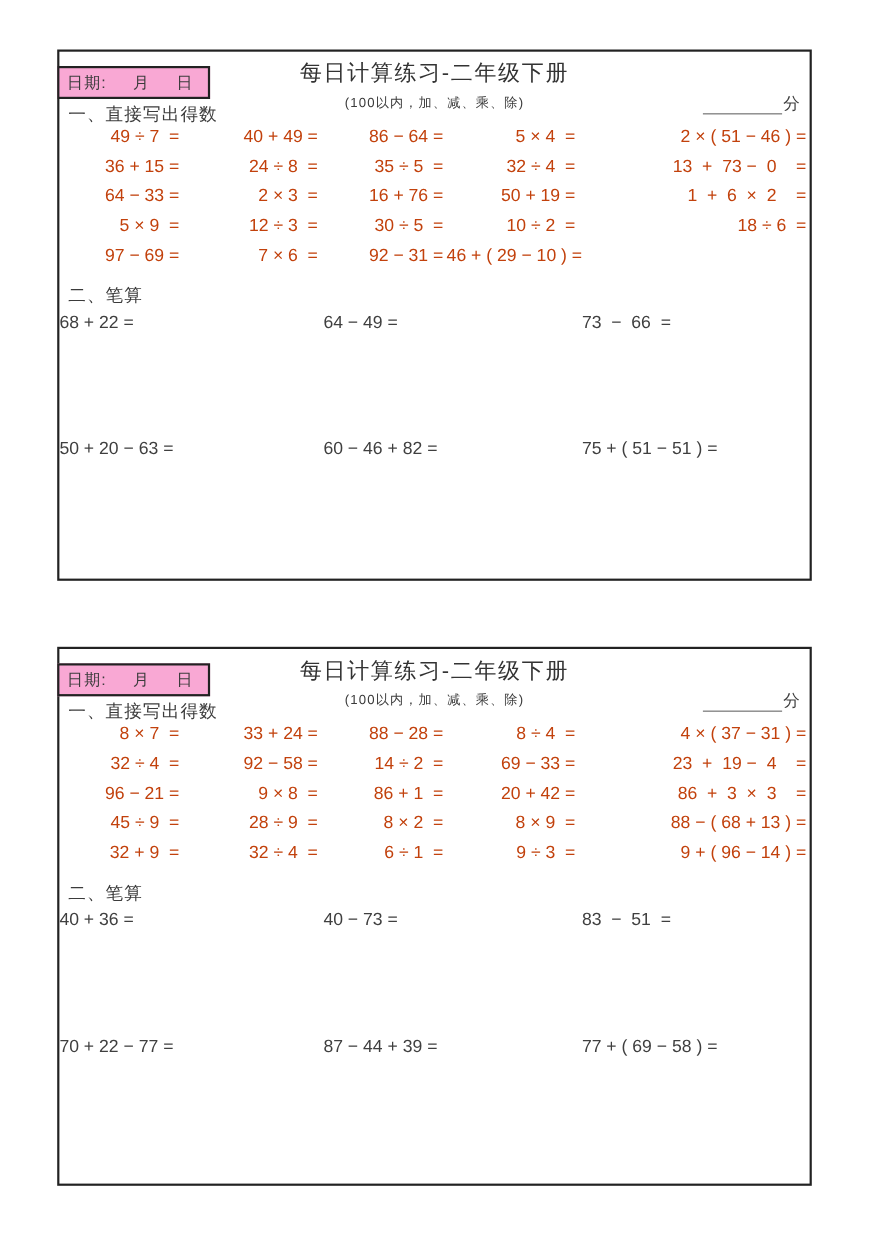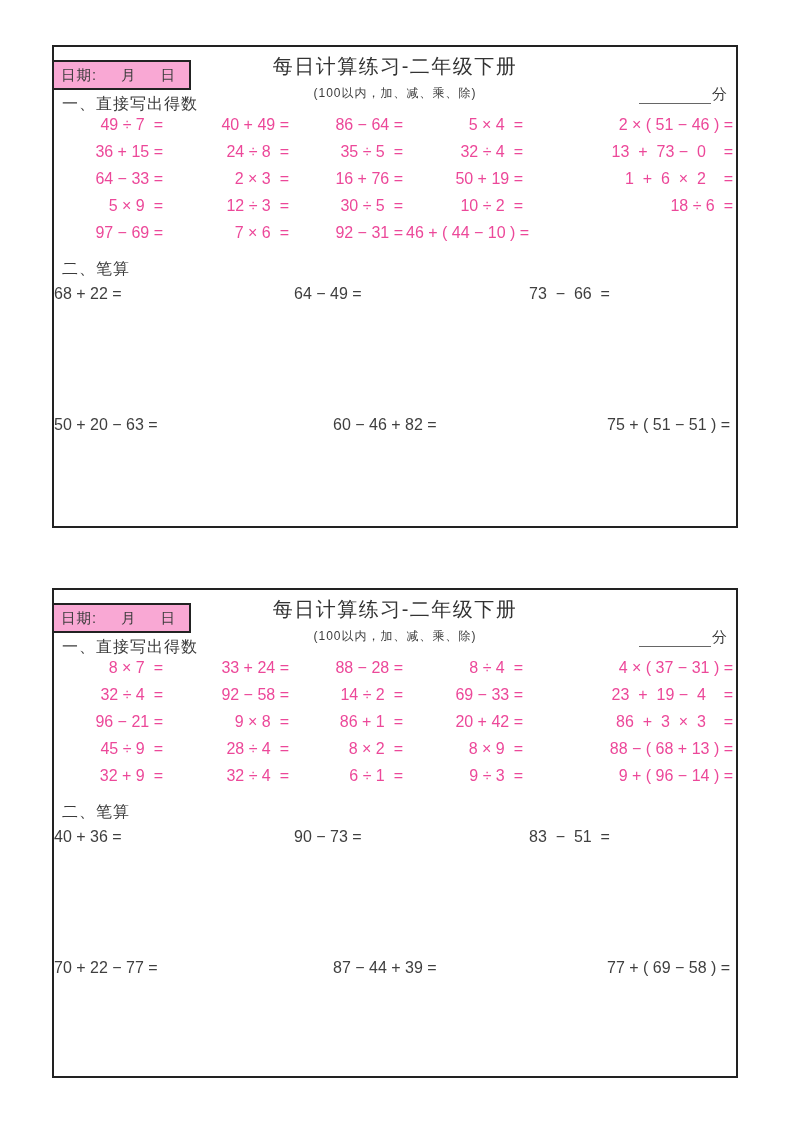--- a/index.html
+++ b/index.html
@@ -56,32 +56,32 @@
 
   .oral-grid {
     position: absolute; top: 64px; left: 0; width: 100%;
     display: grid;
     grid-template-columns: 112px 126px 114px 120px 1fr;
     grid-auto-rows: 27px;
     align-items: center;
   }
   .oral-grid .cell {
     text-align: right; padding-right: 3px;
-    font-size: 16px; white-space: pre; color: #ec4899;
+    font-size: 16px; white-space: pre; color: #c2410c;
   }
 
   .written-grid {
     position: absolute; left: 0; width: 100%;
     display: grid;
     grid-template-columns: 240px 235px 1fr;
     grid-auto-rows: 27px;
     align-items: center;
   }
   .written-grid.row1 { top: 233px; }
-  .written-grid.row2 { top: 364px; gap: 39px; }
+  .written-grid.row2 { top: 348px; }
   .written-grid .cell {
     text-align: left; 
     font-size: 16px; white-space: pre; color: #3f3f3f;
   }
 </style>
 </head>
 <body>
 
 <div class="panel p1">
   <div class="datebox">
@@ -117,21 +117,21 @@
     <div class="cell">50 + 19 =</div>
     <div class="cell">1  +  6  ×  2    =</div>
     <div class="cell">5 × 9  =</div>
     <div class="cell">12 ÷ 3  =</div>
     <div class="cell">30 ÷ 5  =</div>
     <div class="cell">10 ÷ 2  =</div>
     <div class="cell">18 ÷ 6  =</div>
     <div class="cell">97 − 69 =</div>
     <div class="cell">7 × 6  =</div>
     <div class="cell">92 − 31 =</div>
-    <div class="cell">46 + ( 44 − 10 ) =</div>
+    <div class="cell">46 + ( 29 − 10 ) =</div>
   </div>
 
   <div class="seclabel written">二、笔算</div>
 
   <div class="written-grid row1">
     <div class="cell">68 + 22 =</div>
     <div class="cell">64 − 49 =</div>
     <div class="cell">73  −  66  =</div>
   </div>
   <div class="written-grid row2">
@@ -168,36 +168,36 @@
     <div class="cell">92 − 58 =</div>
     <div class="cell">14 ÷ 2  =</div>
     <div class="cell">69 − 33 =</div>
     <div class="cell">23  +  19 −  4    =</div>
     <div class="cell">96 − 21 =</div>
     <div class="cell">9 × 8  =</div>
     <div class="cell">86 + 1  =</div>
     <div class="cell">20 + 42 =</div>
     <div class="cell">86  +  3  ×  3    =</div>
     <div class="cell">45 ÷ 9  =</div>
-    <div class="cell">28 ÷ 4  =</div>
+    <div class="cell">28 ÷ 9  =</div>
     <div class="cell">8 × 2  =</div>
     <div class="cell">8 × 9  =</div>
     <div class="cell">88 − ( 68 + 13 ) =</div>
     <div class="cell">32 + 9  =</div>
     <div class="cell">32 ÷ 4  =</div>
     <div class="cell">6 ÷ 1  =</div>
     <div class="cell">9 ÷ 3  =</div>
     <div class="cell">9 + ( 96 − 14 ) =</div>
   </div>
 
   <div class="seclabel written">二、笔算</div>
 
   <div class="written-grid row1">
     <div class="cell">40 + 36 =</div>
-    <div class="cell">90 − 73 =</div>
+    <div class="cell">40 − 73 =</div>
     <div class="cell">83  −  51  =</div>
   </div>
   <div class="written-grid row2">
     <div class="cell">70 + 22 − 77 =</div>
     <div class="cell">87 − 44 + 39 =</div>
     <div class="cell">77 + ( 69 − 58 ) =</div>
   </div>
 </div>
 
 </body></html>

